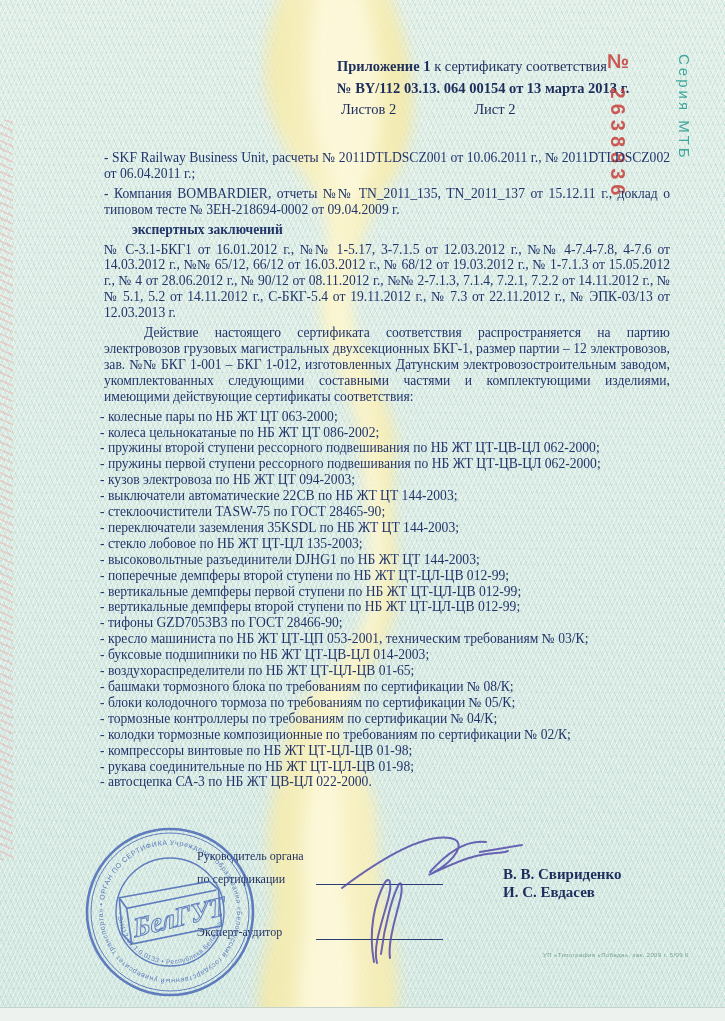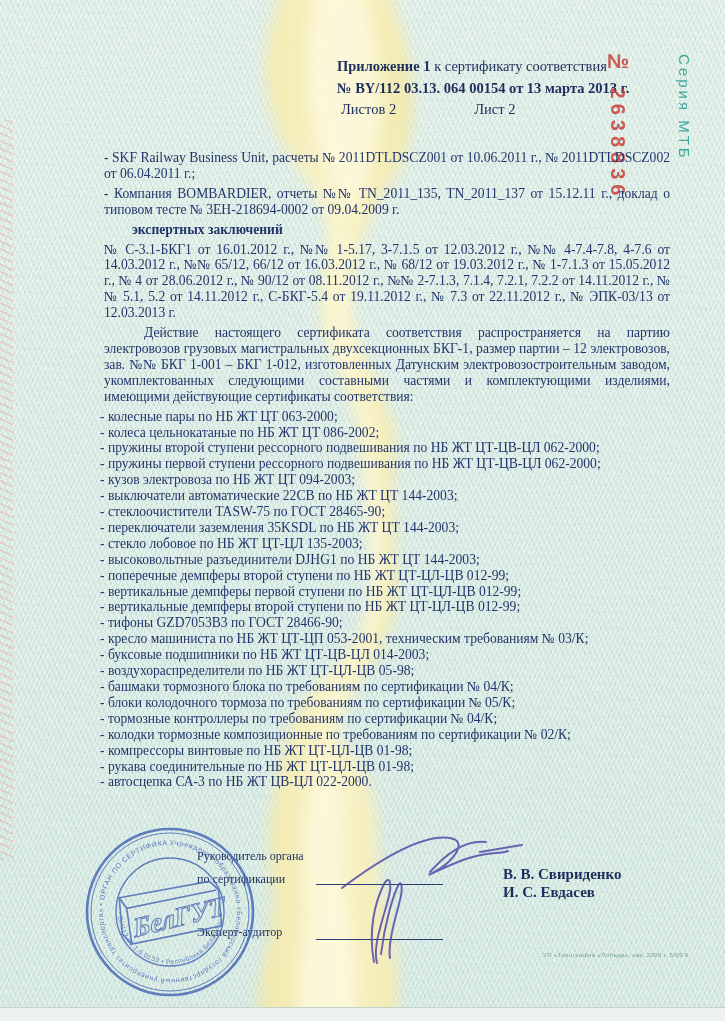--- a/index.html
+++ b/index.html
@@ -108,22 +108,22 @@
         <div>- стеклоочистители TASW-75 по ГОСТ 28465-90;</div>
         <div>- переключатели заземления 35KSDL по НБ ЖТ ЦТ 144-2003;</div>
         <div>- стекло лобовое по НБ ЖТ ЦТ-ЦЛ 135-2003;</div>
         <div>- высоковольтные разъединители DJHG1 по НБ ЖТ ЦТ 144-2003;</div>
         <div>- поперечные демпферы второй ступени по НБ ЖТ ЦТ-ЦЛ-ЦВ 012-99;</div>
         <div>- вертикальные демпферы первой ступени по НБ ЖТ ЦТ-ЦЛ-ЦВ 012-99;</div>
         <div>- вертикальные демпферы второй ступени по НБ ЖТ ЦТ-ЦЛ-ЦВ 012-99;</div>
         <div>- тифоны  GZD7053B3 по ГОСТ 28466-90;</div>
         <div>- кресло машиниста по НБ ЖТ ЦТ-ЦП 053-2001, техническим требованиям № 03/К;</div>
         <div>- буксовые подшипники по НБ ЖТ ЦТ-ЦВ-ЦЛ 014-2003;</div>
-        <div>- воздухораспределители по НБ ЖТ ЦТ-ЦЛ-ЦВ 05-98;</div>
-        <div>- башмаки тормозного блока по требованиям по сертификации № 04/К;</div>
+        <div>- воздухораспределители по НБ ЖТ ЦТ-ЦЛ-ЦВ 01-65;</div>
+        <div>- башмаки тормозного блока по требованиям по сертификации № 08/К;</div>
         <div>- блоки колодочного тормоза по требованиям по сертификации № 05/К;</div>
         <div>- тормозные контроллеры по требованиям по сертификации № 04/К;</div>
         <div>- колодки тормозные композиционные по требованиям по сертификации № 02/К;</div>
         <div>- компрессоры винтовые по НБ ЖТ ЦТ-ЦЛ-ЦВ 01-98;</div>
         <div>- рукава соединительные по НБ ЖТ ЦТ-ЦЛ-ЦВ 01-98;</div>
         <div>- автосцепка СА-3 по НБ ЖТ ЦВ-ЦЛ 022-2000.</div>
       </div>
   </div>
 
   <div class="sig-label" style="left:197px;top:845px;">

